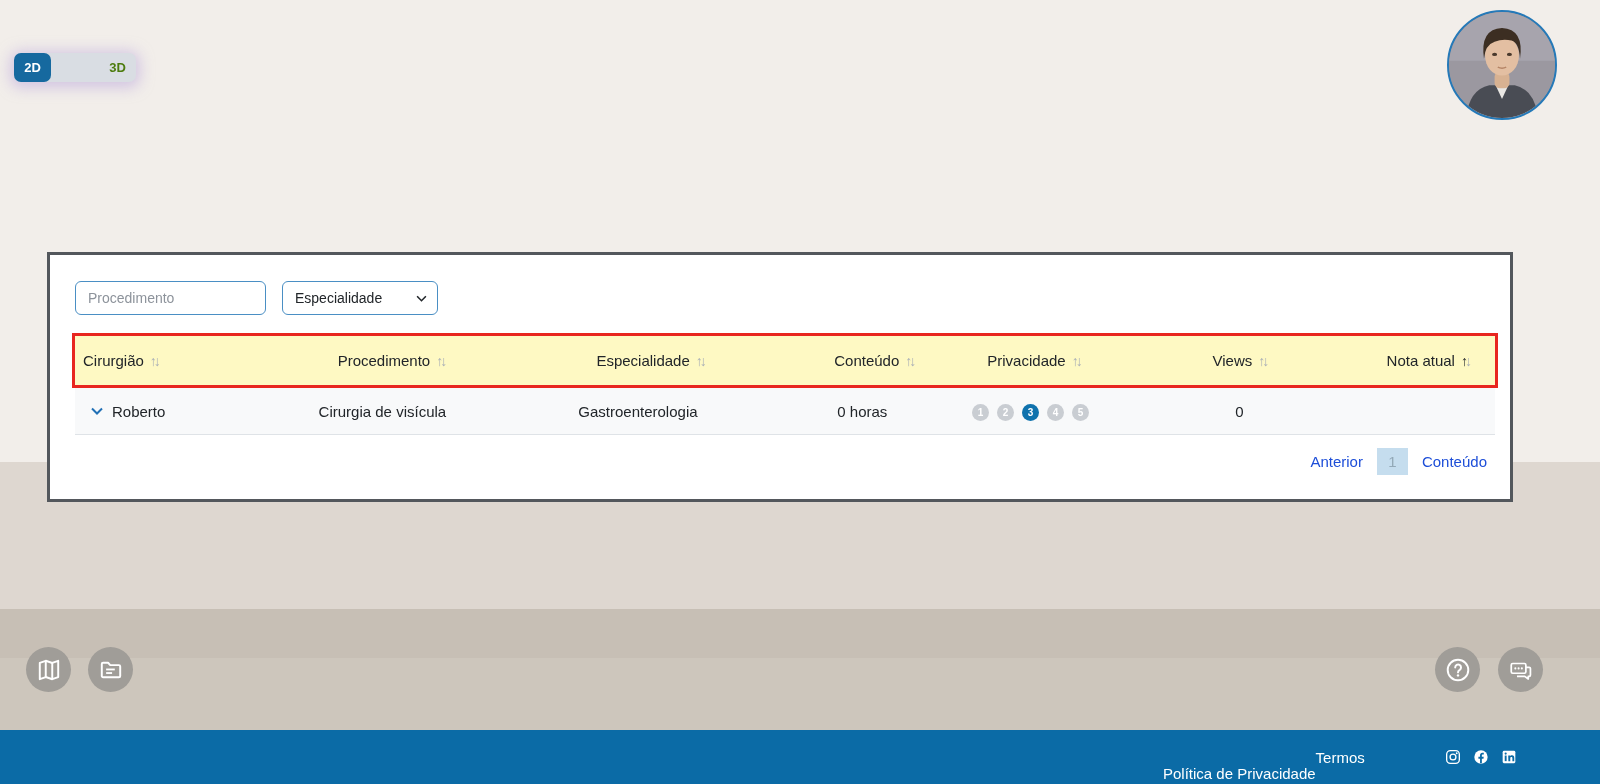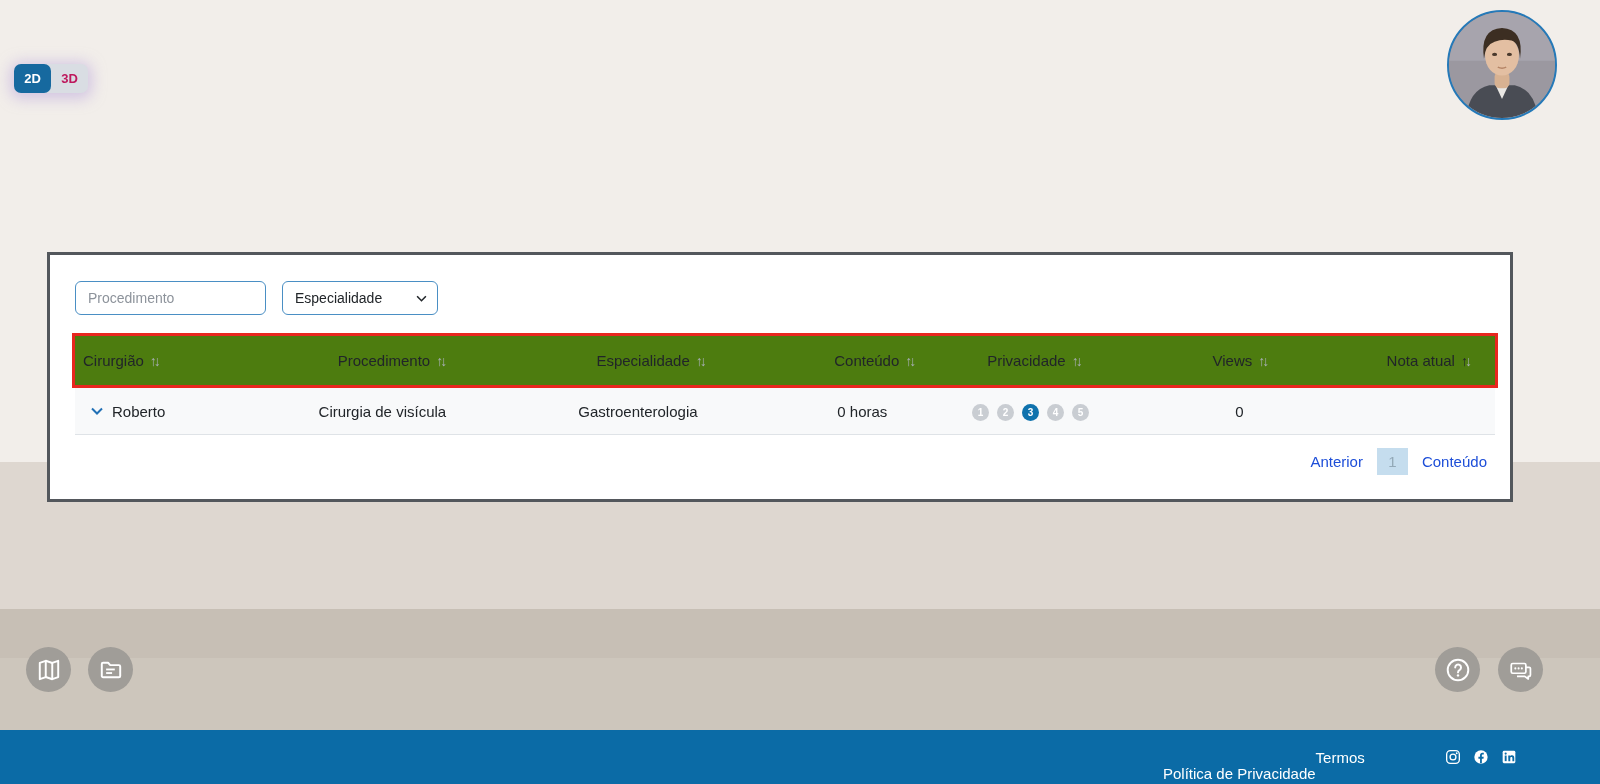--- a/index.html
+++ b/index.html
@@ -7,25 +7,25 @@
   body { font-family:"Liberation Sans", sans-serif; position:relative; background:#f2eeea; }
 
   
   .band { position:absolute; left:0; width:1600px; }
   .band1 { top:0;   height:462px; background:#f2eeea; }
   .band2 { top:462px; height:147px; background:#ded7d0; }
   .band3 { top:609px; height:49px;  background:#c7bfb5; }
   .band4 { top:658px; height:72px;  background:#cdc6bc; }
 
   
-  .toggle { position:absolute; left:14px; top:64px; display:flex; background:#d9dde3;
-            border-radius:7px; box-shadow:0 2px 14px 4px rgba(186,166,221,.55); }
+  .toggle { position:absolute; left:14px; top:53px; display:flex; background:#d9dde3;
+            border-radius:7px; box-shadow:0 2px 14px 4px rgba(186,166,221,.55);gap:48px; }
   .toggle .opt { width:37px; height:29px; border:none; font-family:inherit; font-size:13px;
                  font-weight:bold; display:flex; align-items:center; justify-content:center;
-                 background:transparent; color:#be185d; cursor:pointer; border-radius:7px; }
+                 background:transparent; color:#4d7c0f; cursor:pointer; border-radius:7px; }
   .toggle .opt.active { background:#16699f; color:#fff; }
 
   
   .avatar { position:absolute; left:1447px; top:10px; width:110px; height:110px; border-radius:50%;
             border:2px solid #2579b8; overflow:hidden; cursor:pointer; background:#9b98a0; }
   .avatar svg { width:100%; height:100%; display:block; }
 
   
   .panel { position:absolute; left:47px; top:252px; width:1466px; height:250px;
            background:#fff; border:3px solid #53575c; }
@@ -36,21 +36,21 @@
   .filters input::placeholder { color:#8d939b; }
   .selectbox { width:156px; height:34px; border:1px solid #4a8fc4; border-radius:6px;
                display:flex; align-items:center; padding:0 10px 0 12px; font-size:14px;
                color:#212529; cursor:pointer; background:#fff; }
   .selectbox .sel-label { flex:1; }
   .selectbox svg { width:11px; height:7px; }
 
   
   .redbox { position:absolute; left:22px; right:12px; top:78px; border:3px solid #e8261f; }
 
-  .thead { display:flex; align-items:center; height:49px; background:#4d7c0f;
+  .thead { display:flex; align-items:center; height:49px; background:#fef9c3;
            font-size:15px; color:#212529; }
   .c1 { width:14%;   text-align:left;  padding-left:8px; }
   .c2 { width:16.5%; text-align:center; }
   .c3 { width:20%;   text-align:center; }
   .c4 { width:11.5%; text-align:center; }
   .c5 { width:11%;   text-align:center; }
   .c6 { width:18%;   text-align:center; }
   .c7 { width:9%;    text-align:right; padding-right:26px; }
   .hcell { white-space:nowrap; cursor:pointer; }
   .arrows { display:inline-block; margin-left:6px; letter-spacing:-3px; font-size:14px; }

